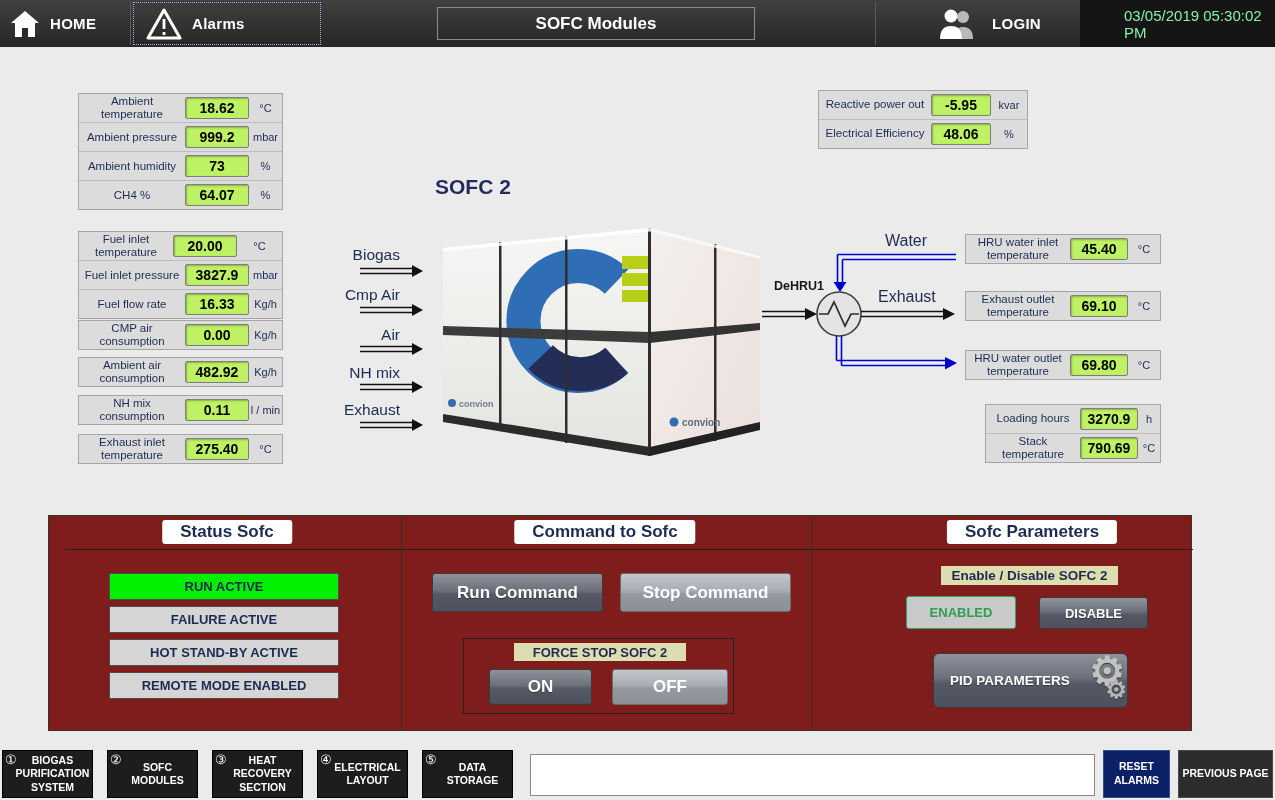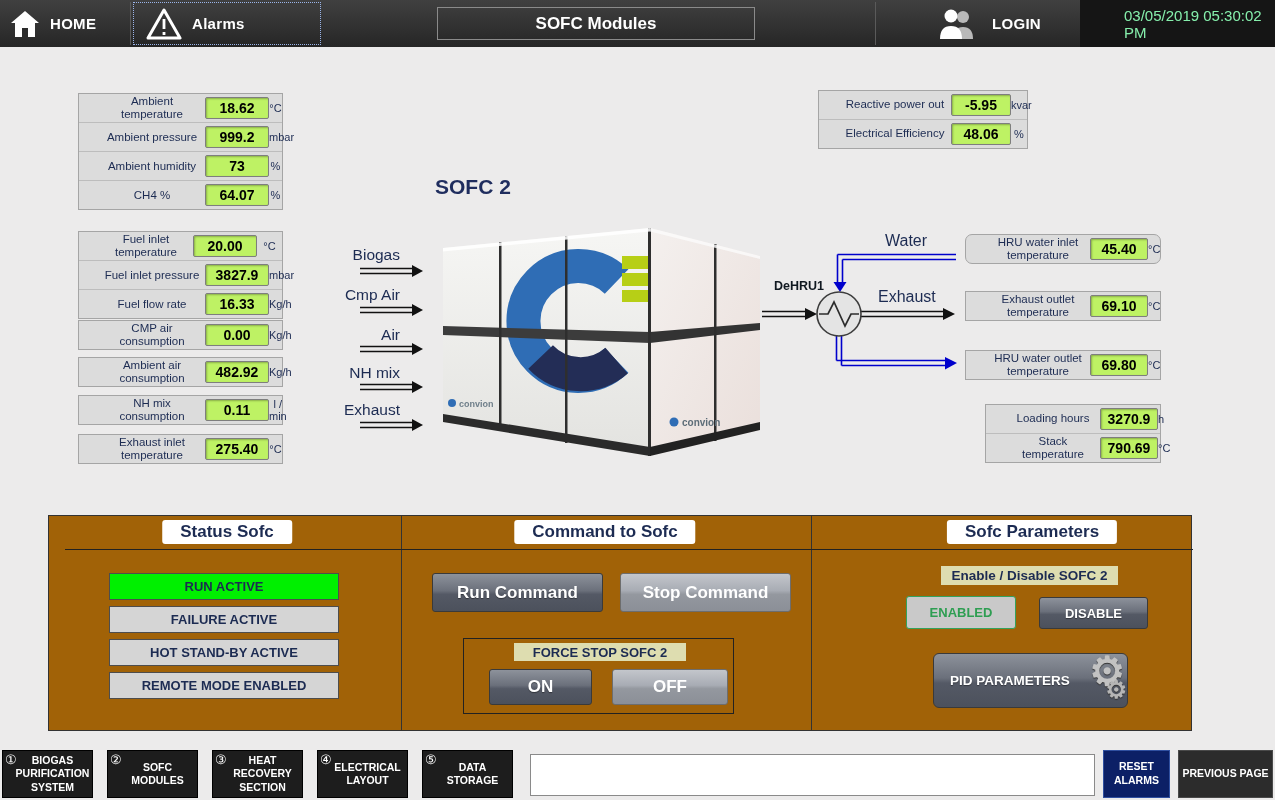--- a/index.html
+++ b/index.html
@@ -17,35 +17,35 @@
   .title-box { position:absolute; left:437px; top:7px; width:318px; height:33px; border:1px solid #8a8a8a;
                display:flex; align-items:center; justify-content:center; font-size:17px; font-weight:bold; color:#fff; }
   .login-seg { left:936px; width:190px; cursor:pointer; }
   .date-seg { position:absolute; left:1080px; top:0; width:195px; height:47px; background:#151515;
               display:flex; align-items:center; justify-content:center; font-size:15px; color:#86efac;padding-left:44px; }
 
   
   .mbox { position:absolute; background:#dcdcdc; border:1px solid #a5a5a5; }
   .mrow { display:flex; align-items:center; border-bottom:1px solid #bdbdbd; }
   .mrow:last-child { border-bottom:none; }
-  .ml { flex:0 0 auto; text-align:center; font-size:11.5px; color:#1c2b52; line-height:1.15; padding:1px 2px;margin-left:20px; }
+  .ml { flex:0 0 auto; text-align:center; font-size:11.5px; color:#1c2b52; line-height:1.15; padding:1px 2px; }
   .mv { flex:0 0 auto; background:#bef264; border:1px solid #7e7e7e; border-radius:2px;
         box-shadow:inset 1px 1px 2px rgba(0,0,0,.28); font-weight:bold; font-size:14px; color:#000;
         display:flex; align-items:center; justify-content:center; height:22px; margin:3px 0; }
   .mu { font-size:11px; color:#1c2b52; text-align:center; flex:1; }
 
   
   .flow-label { position:absolute; font-size:15.5px; color:#1c2b52; width:82px; text-align:right; }
   .dia-label  { position:absolute; font-size:16px; color:#1c2b52; }
   .sofc-title { position:absolute; left:435px; top:175px; font-size:21px; font-weight:bold; color:#1f2d5e; }
   .dehru-label{ position:absolute; left:774px; top:279px; font-size:12.5px; font-weight:bold; color:#101820; }
 
   
   .panel { position:absolute; left:48px; top:515px; width:1144px; height:216px;
-           background:#a16207; border:1px solid #333; }
+           background:#7f1d1d; border:1px solid #333; }
   .pdiv { position:absolute; top:0; width:1px; height:214px; background:#333; }
   .phline { position:absolute; left:16px; top:33px; width:1128px; height:1px; background:#222; }
   .phead { position:absolute; top:4px; transform:translateX(-50%); background:#fff; border-radius:3px;
            padding:2px 18px; font-size:17px; font-weight:bold; color:#1c2b52; white-space:nowrap; }
   .status-item { position:absolute; left:60px; width:230px; height:27px; border:1px solid #4d4d4d;
                  background:#d5d5d5; display:flex; align-items:center; justify-content:center;
                  font-size:13px; font-weight:bold; color:#1c2b52; }
   .btn-dark { background:linear-gradient(#8d929b 0%,#6b707b 45%,#545965 55%,#4c515c 100%);
               border:1px solid #3a3a3a; border-radius:3px; color:#fff; font-weight:bold;
               display:flex; align-items:center; justify-content:center; cursor:pointer;
@@ -185,21 +185,21 @@
       <div class="mv" style="width:60px">-5.95</div>
       <div class="mu">kvar</div>
     </div>
     <div class="mrow">
       <div class="ml" style="width:112px">Electrical Efficiency</div>
       <div class="mv" style="width:60px">48.06</div>
       <div class="mu">%</div>
     </div>
   </div>
 
-  <div class="mbox" style="left:965px; top:234px; width:196px;border-radius:7px;">
+  <div class="mbox" style="left:965px; top:234px; width:196px;">
     <div class="mrow">
       <div class="ml" style="width:104px">HRU water inlet temperature</div>
       <div class="mv" style="width:58px">45.40</div>
       <div class="mu">°C</div>
     </div>
   </div>
   <div class="mbox" style="left:965px; top:291px; width:196px;">
     <div class="mrow">
       <div class="ml" style="width:104px">Exhaust outlet temperature</div>
       <div class="mv" style="width:58px">69.10</div>

